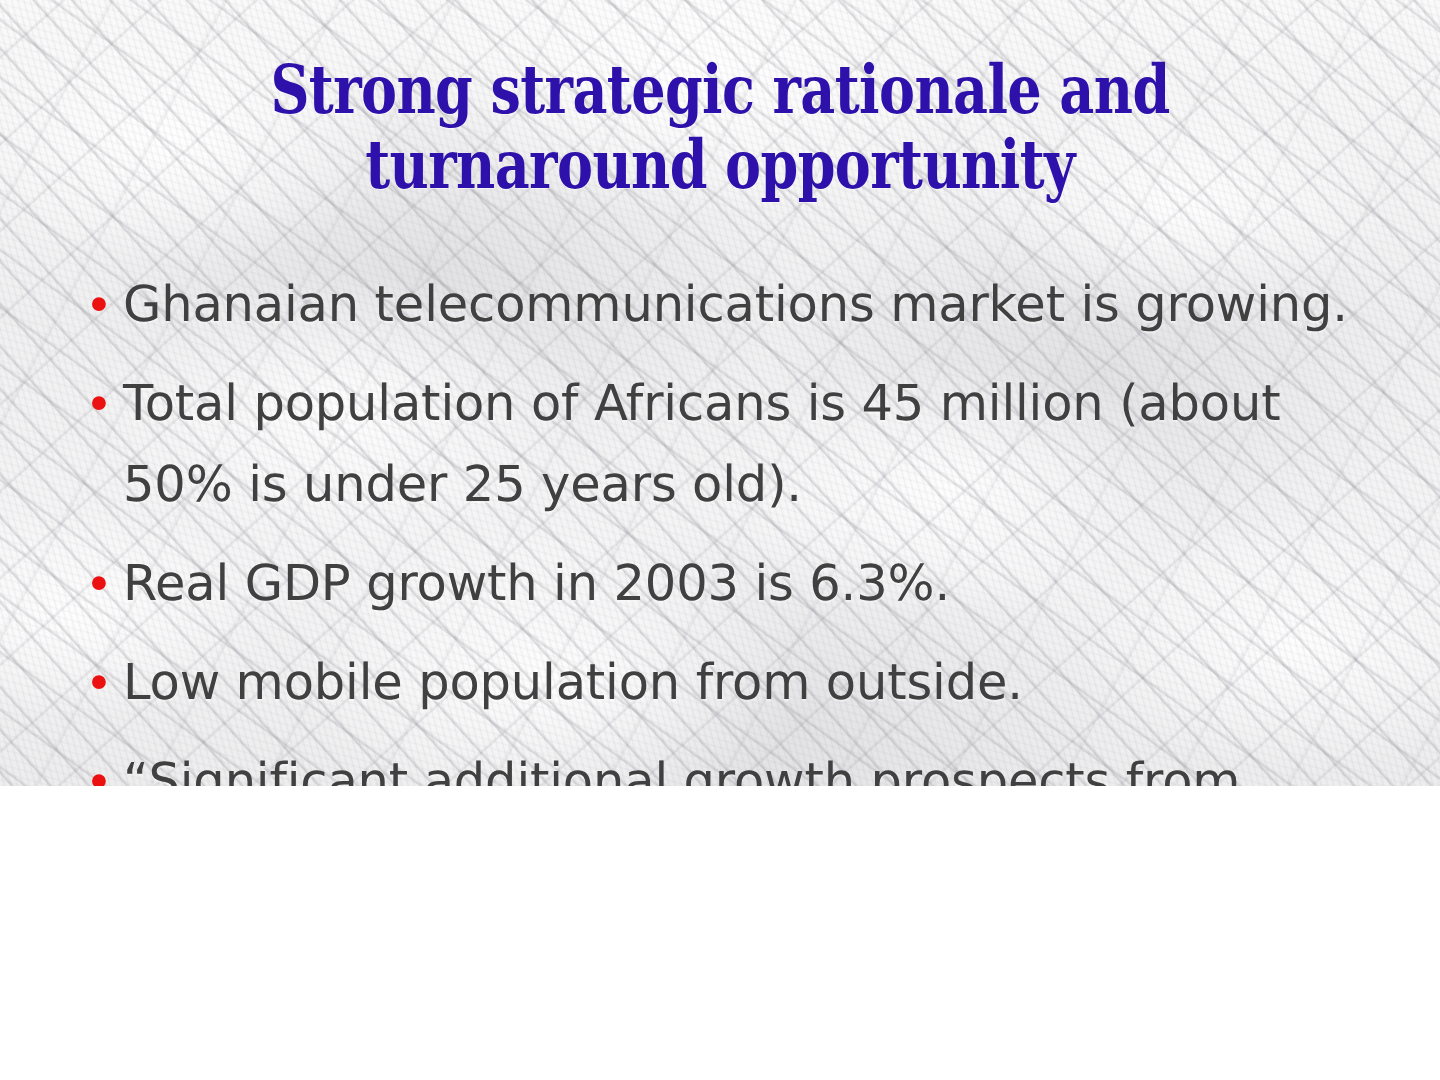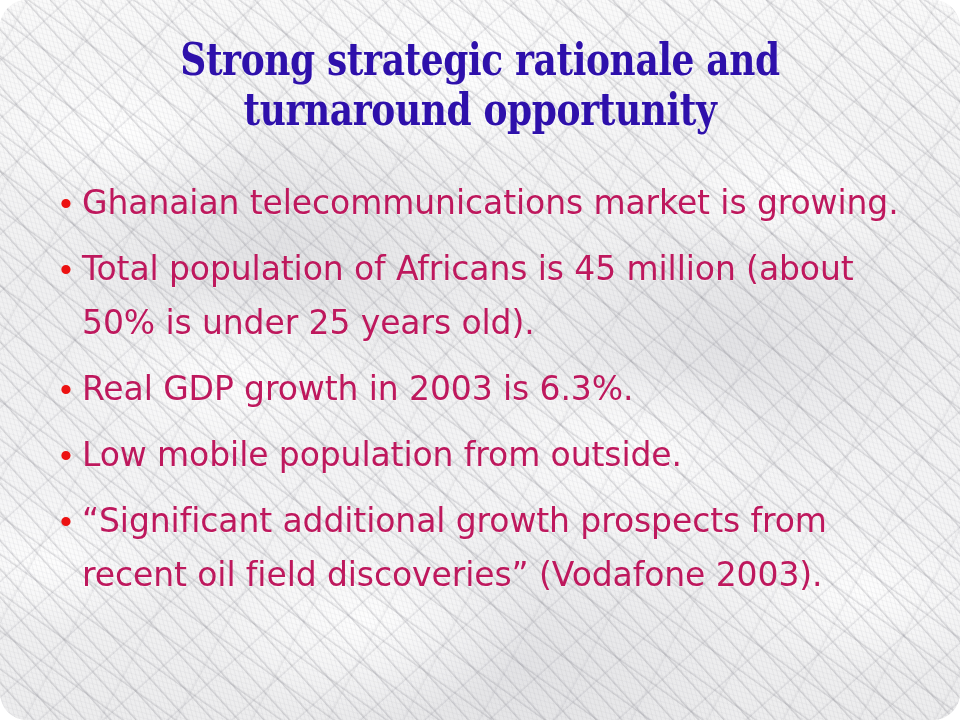--- a/index.html
+++ b/index.html
@@ -4,25 +4,24 @@
 <style>
   html, body {
     margin: 0;
     padding: 0;
     background: #ffffff;
   }
 
   #slide {
     position: relative;
     width: 960px;
-    height: 720px;
+    height: 524px;
     overflow: hidden;
     background-color: #f4f4f4;
     font-family: "Liberation Sans", sans-serif;
-    border-radius: 27px;
   }
 
   
   #slide-bg {
     position: absolute;
     inset: 0;
     background-color: #f3f3f3;
     background-image:
       
       repeating-linear-gradient(48deg,
@@ -128,21 +127,21 @@
     color: #ec1111;
     font-size: 34px;
     line-height: 54px;
     text-align: left;
     padding-left: 8px;
     box-sizing: border-box;
   }
 
   .bullet-text {
     flex: 1 1 auto;
-    color: #be185d;
+    color: #404040;
     font-family: "DejaVu Sans", "Liberation Sans", sans-serif;
     font-size: 33px;
     line-height: 54px;
     letter-spacing: -0.1px;
     white-space: pre-wrap;
     text-shadow: 0 1px 0 rgba(255,255,255,0.4);
   }
 </style>
 </head>
 <body>

